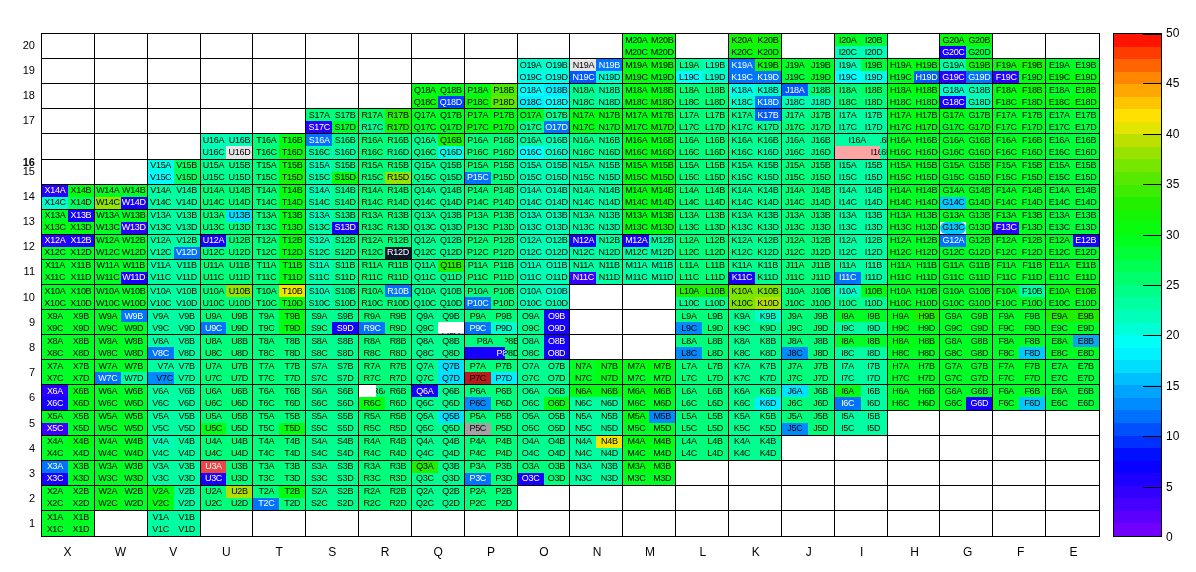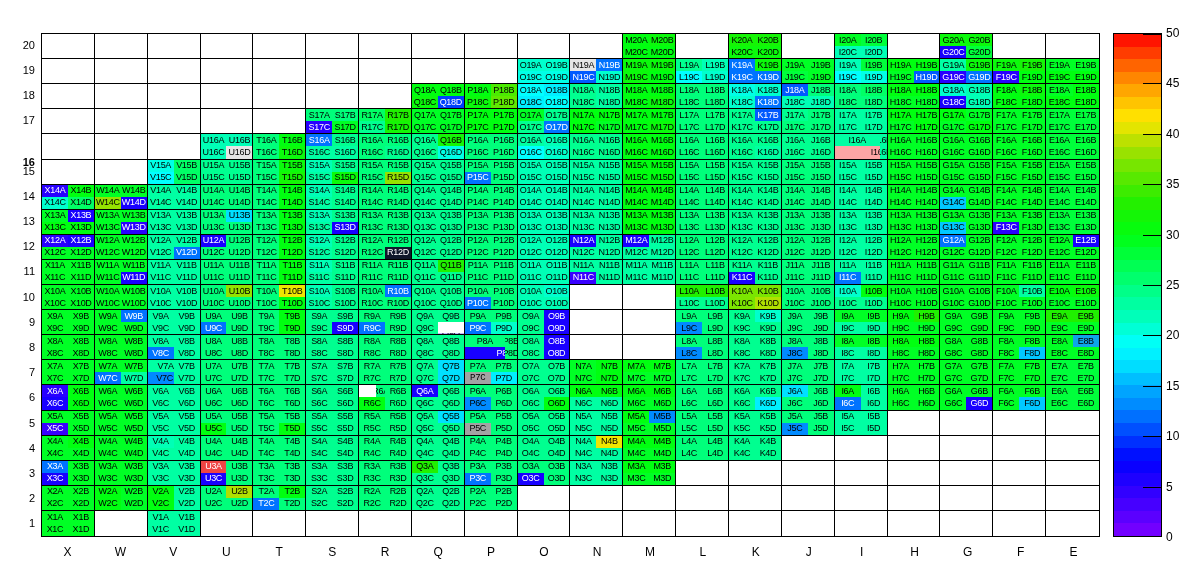--- a/index.html
+++ b/index.html
@@ -1026,21 +1026,21 @@
         </div>
         <div class="cell">
           <div class="sub" title="H13A = 29 kHz" style="background: rgb(0, 255, 37); color: rgb(0, 0, 0);">H13A</div>
           <div class="sub" title="H13B = 29 kHz" style="background: rgb(0, 255, 37); color: rgb(0, 0, 0);">H13B</div>
           <div class="sub" title="H13C = 29 kHz" style="background: rgb(0, 255, 37); color: rgb(0, 0, 0);">H13C</div>
           <div class="sub" title="H13D = 29 kHz" style="background: rgb(0, 255, 37); color: rgb(0, 0, 0);">H13D</div>
         </div>
         <div class="cell">
           <div class="sub" title="G13A = 29 kHz" style="background: rgb(0, 255, 37); color: rgb(0, 0, 0);">G13A</div>
           <div class="sub" title="G13B = 29 kHz" style="background: rgb(0, 255, 37); color: rgb(0, 0, 0);">G13B</div>
-          <div class="sub" title="G13C = 16 kHz" style="background: rgb(0, 200, 255); color: rgb(0, 0, 0);">G13C</div>
+          <div class="sub" title="G13C = 16 kHz" style="background: rgb(0, 200, 255); color: rgb(0, 0, 0); border-radius: 6px;">G13C</div>
           <div class="sub" title="G13D = 29 kHz" style="background: rgb(0, 255, 37); color: rgb(0, 0, 0);">G13D</div>
         </div>
         <div class="cell">
           <div class="sub" title="F13A = 29 kHz" style="background: rgb(0, 255, 37); color: rgb(0, 0, 0);">F13A</div>
           <div class="sub" title="F13B = 29 kHz" style="background: rgb(0, 255, 37); color: rgb(0, 0, 0);">F13B</div>
           <div class="sub" title="F13C = 5 kHz" style="background: rgb(40, 0, 255); color: rgb(255, 255, 255);">F13C</div>
           <div class="sub" title="F13D = 29 kHz" style="background: rgb(0, 255, 37); color: rgb(0, 0, 0);">F13D</div>
         </div>
         <div class="cell lastcol">
           <div class="sub" title="E13A = 28 kHz" style="background: rgb(0, 255, 59); color: rgb(0, 0, 0);">E13A</div>
@@ -1692,21 +1692,21 @@
         </div>
         <div class="cell">
           <div class="sub" title="Q7A = 24 kHz" style="background: rgb(0, 255, 144); color: rgb(0, 0, 0);">Q7A</div>
           <div class="sub" title="Q7B = 17 kHz" style="background: rgb(0, 224, 255); color: rgb(0, 0, 0);">Q7B</div>
           <div class="sub" title="Q7C = 24 kHz" style="background: rgb(0, 255, 144); color: rgb(0, 0, 0);">Q7C</div>
           <div class="sub" title="Q7D = 17 kHz" style="background: rgb(0, 224, 255); color: rgb(0, 0, 0);">Q7D</div>
         </div>
         <div class="cell">
           <div class="sub" title="P7A = 25 kHz" style="background: rgb(0, 255, 123); color: rgb(0, 0, 0);">P7A</div>
           <div class="sub" title="P7B = 25 kHz" style="background: rgb(0, 255, 123); color: rgb(0, 0, 0);">P7B</div>
-          <div class="sub" title="P7C = 25 kHz" style="background: #a3a3a3; color: rgb(0, 0, 0); font-family: Liberation Mono, monospace;">P7C</div>
+          <div class="sub" title="P7C = 25 kHz" style="background: #b91c1c; color: rgb(0, 0, 0);">P7C</div>
           <div class="sub" title="P7D = 18 kHz" style="background: rgb(0, 239, 255); color: rgb(0, 0, 0);">P7D</div>
         </div>
         <div class="cell">
           <div class="sub" title="O7A = 24 kHz" style="background: rgb(0, 255, 144); color: rgb(0, 0, 0);">O7A</div>
           <div class="sub" title="O7B = 24 kHz" style="background: rgb(0, 255, 144); color: rgb(0, 0, 0);">O7B</div>
           <div class="sub" title="O7C = 24 kHz" style="background: rgb(0, 255, 144); color: rgb(0, 0, 0);">O7C</div>
           <div class="sub" title="O7D = 24 kHz" style="background: rgb(0, 255, 144); color: rgb(0, 0, 0);">O7D</div>
         </div>
         <div class="cell">
           <div class="sub" title="N7A = 29 kHz" style="background: rgb(0, 255, 37); color: rgb(0, 0, 0);">N7A</div>

